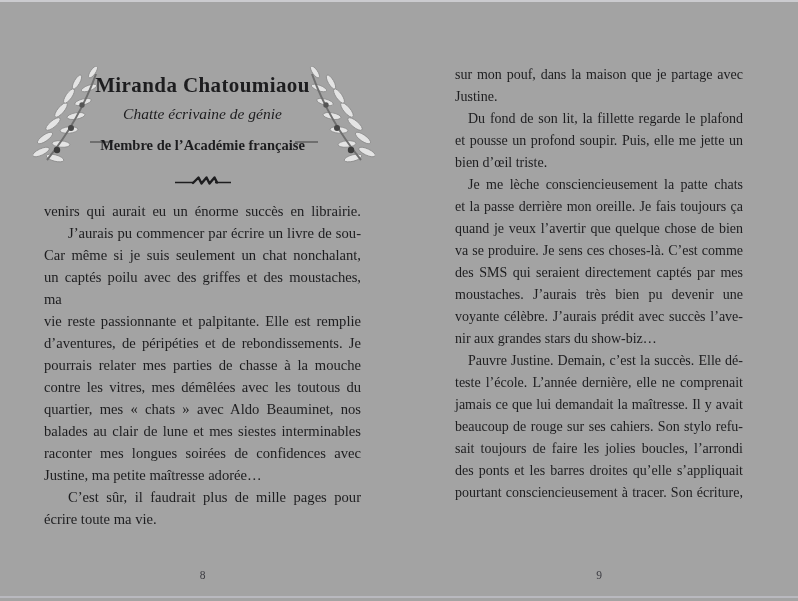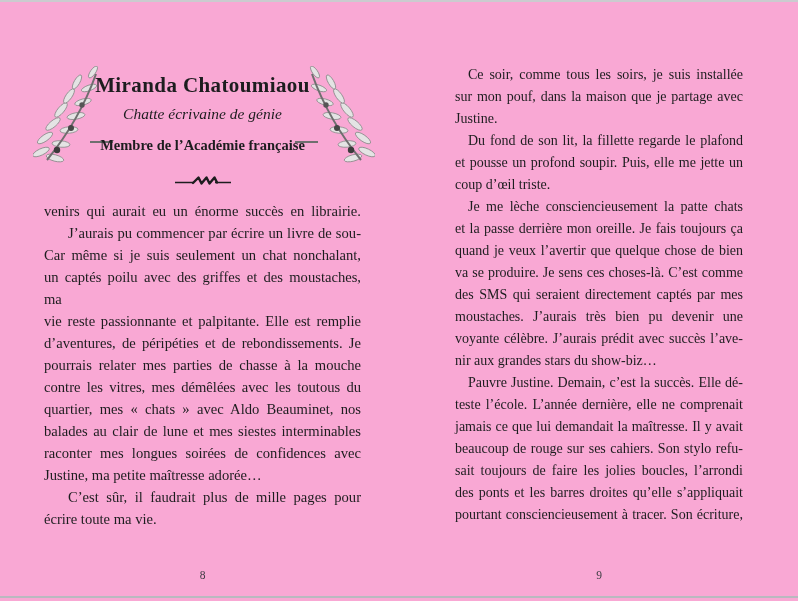--- a/index.html
+++ b/index.html
@@ -1,16 +1,16 @@
 <!DOCTYPE html>
 <html lang="fr"><head>
 <meta charset="utf-8">
 <style>
   html,body{margin:0;padding:0;background:#ffffff;}
-  .spread{position:relative;width:798px;height:601px;background:#f9a8d4;overflow:hidden;
+  .spread{position:relative;width:798px;height:601px;background:#a3a3a3;overflow:hidden;
           font-family:"Liberation Serif",serif;color:#1d1d1f;}
   .edge-top{position:absolute;left:0;top:0;width:798px;height:2px;background:#cbcbcf;}
   .edge-bottom{position:absolute;left:0;top:596px;width:798px;height:2px;background:#b9b9bf;}
 
   
   .header{position:absolute;left:44px;top:72px;width:317px;text-align:center;}
   .author-name{font-size:21px;line-height:26px;font-weight:bold;letter-spacing:.4px;}
   .author-role{margin-top:6px;font-size:15.5px;line-height:20px;font-style:italic;font-family:Liberation Serif, serif;}
   .author-affil{margin-top:12px;font-size:14.5px;line-height:18px;font-weight:bold;}
   .divider-wrap{margin-top:20px;height:14px;}
@@ -120,28 +120,27 @@
           <div class="line last">écrire toute ma vie.</div>
         </div>
       </div>
 
     <div class="pageno left-n">8</div>
   </div>
 
   <div>
     <div class="text-block text-right">
         <div class="para">
-          <div class="line first">Ce soir, comme tous les soirs, je suis installée</div>
           <div class="line">sur mon pouf, dans la maison que je partage avec</div>
           <div class="line last">Justine.</div>
         </div>
         <div class="para">
           <div class="line first">Du fond de son lit, la fillette regarde le plafond</div>
           <div class="line">et pousse un profond soupir. Puis, elle me jette un</div>
-          <div class="line last">coup d’œil triste.</div>
+          <div class="line last">bien d’œil triste.</div>
         </div>
         <div class="para">
           <div class="line first">Je me lèche consciencieusement la patte chats</div>
           <div class="line">et la passe derrière mon oreille. Je fais toujours ça</div>
           <div class="line">quand je veux l’avertir que quelque chose de bien</div>
           <div class="line">va se produire. Je sens ces choses-là. C’est comme</div>
           <div class="line">des SMS qui seraient directement captés par mes</div>
           <div class="line">moustaches. J’aurais très bien pu devenir une</div>
           <div class="line">voyante célèbre. J’aurais prédit avec succès l’ave-</div>
           <div class="line last">nir aux grandes stars du show-biz…</div>

